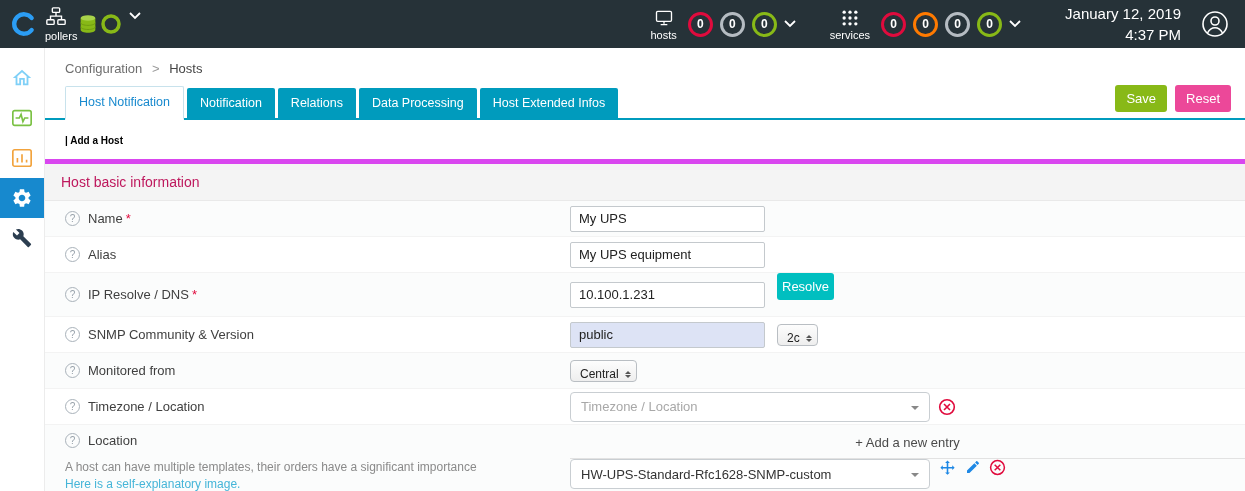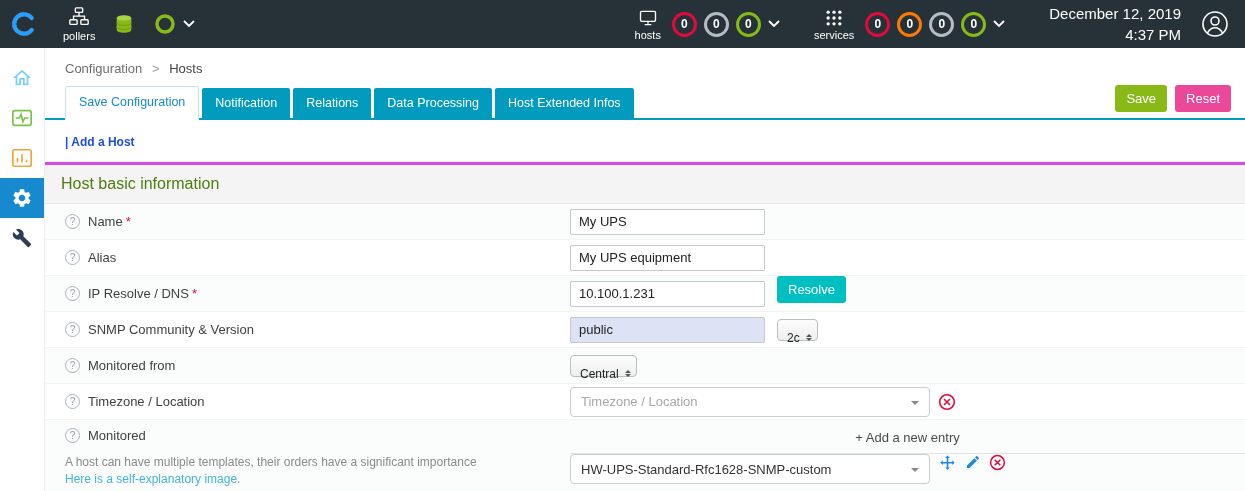--- a/index.html
+++ b/index.html
@@ -2,21 +2,21 @@
 <html><head>
 <meta charset="utf-8">
 <style>
   * { box-sizing: border-box; margin: 0; padding: 0; }
   html,body { width:1245px; height:491px; overflow:hidden; background:#fff;
     font-family:"Liberation Sans", sans-serif; }
 
   
   .topbar { height:48px; background:#263238; display:flex; align-items:center; color:#fff; }
   .logo { width:45px; height:48px; display:flex; align-items:center; justify-content:center; cursor:pointer; }
-  .top-item { display:flex; flex-direction:column; align-items:center; margin-left:18px; font-size:11px; gap:2px; cursor:pointer; }
+  .top-item { display:flex; flex-direction:column; align-items:flex-start; font-size:11px; gap:2px; cursor:pointer; }
   .top-item.row { flex-direction:row; gap:6px; }
   .metric-group { display:flex; align-items:center; gap:7px; margin-right:34px; }
   .metric-head { display:flex; flex-direction:column; align-items:center; font-size:11px; gap:1px; margin-right:4px; }
   .counter { width:25px; height:25px; border-radius:50%; border:3px solid #fff; display:flex;
     align-items:center; justify-content:center; font-size:12px; font-weight:bold; color:#fff; cursor:pointer; }
   .c-red{border-color:#e00b3d} .c-orange{border-color:#ff7a00}
   .c-gray{border-color:#b5bcc2} .c-green{border-color:#88b917}
   .spacer { margin-left:auto; }
   .datetime { text-align:right; font-size:15px; line-height:1.4; margin:0 20px 0 10px; }
   .user { margin-right:16px; cursor:pointer; display:flex; }
@@ -38,38 +38,38 @@
   .tab { background:#009bbd; color:#fff; font-size:12.5px; padding:8px 13px;
     border-radius:2px 2px 0 0; cursor:pointer; white-space:nowrap; }
   .tab.active { background:#fff; color:#1789ce; border:1px solid #c8e2ec; border-bottom:2px solid #fff;
     margin-bottom:-2px; padding:8px 13px 9px; }
   .btn { font-size:13px; padding:6px 11px; border:none; border-radius:3px; color:#fff;
     margin:0 0 6px 8px; cursor:pointer; font-family:inherit; }
   .btn-save { background:#88b917; }
   .btn-reset { background:#ec4899; }
 
   
-  .page-title { padding:15px 0 13px 20px; font-size:12px; font-weight:bold; color:#1d4ed8; }
-  .section-header { background:#f4f4f4; border-top:3px solid #d946ef; border-bottom:1px solid #e9e9e9;
-    padding:10px 16px; font-size:16px; color:#4d7c0f; }
+  .page-title { padding:15px 0 13px 20px; font-size:10px; font-weight:bold; color:#000000; }
+  .section-header { background:#f4f4f4; border-top:5px solid #d946ef; border-bottom:1px solid #e9e9e9;
+    padding:10px 16px; font-size:14px; color:#be185d; }
 
   .frow { display:flex; align-items:center; min-height:36px; padding-left:20px;
     border-bottom:1px solid #f3f3f3; }
   .frow:nth-child(odd) { background:#fbfcfc; }
   .fl { width:505px; font-size:13px; color:#3f3f3f; display:flex; align-items:center; gap:8px; flex-shrink:0; }
   .fr { flex:1; display:flex; align-items:center; }
   .help-q { width:15px; height:15px; border-radius:50%; border:1px solid #a9b2ba; color:#97a1aa;
     font-size:10px; display:flex; align-items:center; justify-content:center; flex-shrink:0; cursor:pointer; }
   .req { color:#e00b3d; margin-left:3px; }
 
   .tinput { width:195px; height:26px; border:1px solid #c4c9cd; border-radius:2px; padding:0 8px;
     font-size:13px; font-family:inherit; color:#222; background:#fff; }
   .tinput.inherited { background:#dde3f5; }
 
-  .spin { display:inline-flex; align-items:center; gap:6px; border:1px solid #b9bec3; border-radius:4px;
+  .spin { display:inline-flex; align-items:flex-end; gap:6px; border:1px solid #b9bec3; border-radius:4px;
     height:22px; padding:16px 5px 0 9px; font-size:12px; color:#222; cursor:pointer;
     background:linear-gradient(#fdfdfd,#eeeeee); }
   .spin.ml { margin-left:12px; }
   .spin-arrows { display:flex; flex-direction:column; gap:2px; }
   .spin-arrows i { display:block; width:0; height:0; border:3px solid transparent; }
   .spin-arrows .up { border-bottom-color:#555; margin-bottom:-1px; }
   .spin-arrows .down { border-top-color:#555; }
 
   .sel2 { width:360px; height:30px; border:1px solid #c9ced2; border-radius:4px; background:#fff;
     display:flex; align-items:center; justify-content:space-between; padding:0 10px; font-size:13px;
@@ -161,21 +161,21 @@
     <span class="counter c-red">0</span>
     <span class="counter c-orange">0</span>
     <span class="counter c-gray">0</span>
     <span class="counter c-green">0</span>
     <svg width="12" height="8" viewBox="0 0 12 8">
       <path d="M1 1l5 5 5-5" stroke="#fff" stroke-width="1.8" fill="none"></path>
     </svg>
   </div>
 
   <div class="datetime">
-    <div>December 12, 2019</div>
+    <div>January 12, 2019</div>
     <div>4:37 PM</div>
   </div>
 
   <div class="user">
     <svg width="28" height="28" viewBox="0 0 28 28" fill="none" stroke="#fff" stroke-width="1.6">
       <circle cx="14" cy="14" r="12"></circle>
         <circle cx="14" cy="11" r="4"></circle>
       <path d="M6.5 23c1.8-3.6 4.3-5.2 7.5-5.2s5.7 1.6 7.5 5.2"></path>
     </svg>
   </div>
@@ -216,21 +216,21 @@
   <main class="main">
 
     <div class="breadcrumb">
       <span class="crumb">Configuration</span>
       <span class="sep">&gt;</span>
       <span class="crumb current">Hosts</span>
     </div>
 
     <div class="tabrow">
       <div class="tabs">
-        <div class="tab active">Save Configuration</div>
+        <div class="tab active">Host Notification</div>
         <div class="tab">Notification</div>
         <div class="tab">Relations</div>
         <div class="tab">Data Processing</div>
         <div class="tab">Host Extended Infos</div>
       </div>
       <button class="btn btn-save">Save</button>
       <button class="btn btn-reset">Reset</button>
     </div>
 
     <h1 class="page-title">| Add a Host</h1>
@@ -263,21 +263,21 @@
 
       <div class="frow">
         <div class="fl">
           <span class="help-q">?</span>
           <span>
             <span>IP Resolve / DNS</span><span class="req">*</span>
           </span>
         </div>
         <div class="fr">
           <input class="tinput" value="10.100.1.231" style="">
-          <button class="btn" style="background:#00bfc0; margin:0 0 8px 12px; padding:6px 11px;">Resolve</button>
+          <button class="btn" style="background:#00bfc0; margin:0 0 16px 12px; padding:6px 5px;">Resolve</button>
         </div>
       </div>
 
       <div class="frow">
         <div class="fl">
           <span class="help-q">?</span>
           <span>SNMP Community &amp; Version</span>
         </div>
         <div class="fr">
           <input class="tinput inherited" value="public" style="">
@@ -323,21 +323,21 @@
                 <path d="M6 6l6 6M12 6l-6 6"></path>
             </svg>
           </span>
         </div>
       </div>
 
       <div class="frow templates">
         <div class="fl tpl-left">
           <div class="tpl-label-line">
             <span class="help-q">?</span>
-            <span>Monitored</span>
+            <span>Location</span>
           </div>
           <div class="tpl-help">A host can have multiple templates, their orders have a significant importance</div>
           <a class="tpl-link">Here is a self-explanatory image.</a>
         </div>
         <div class="fr tpl-right" style="display:block;">
           <div class="add-entry">+ Add a new entry</div>
           <div class="tpl-divider"></div>
           <div class="tpl-line">
             <div class="sel2">
               <span>HW-UPS-Standard-Rfc1628-SNMP-custom</span>

